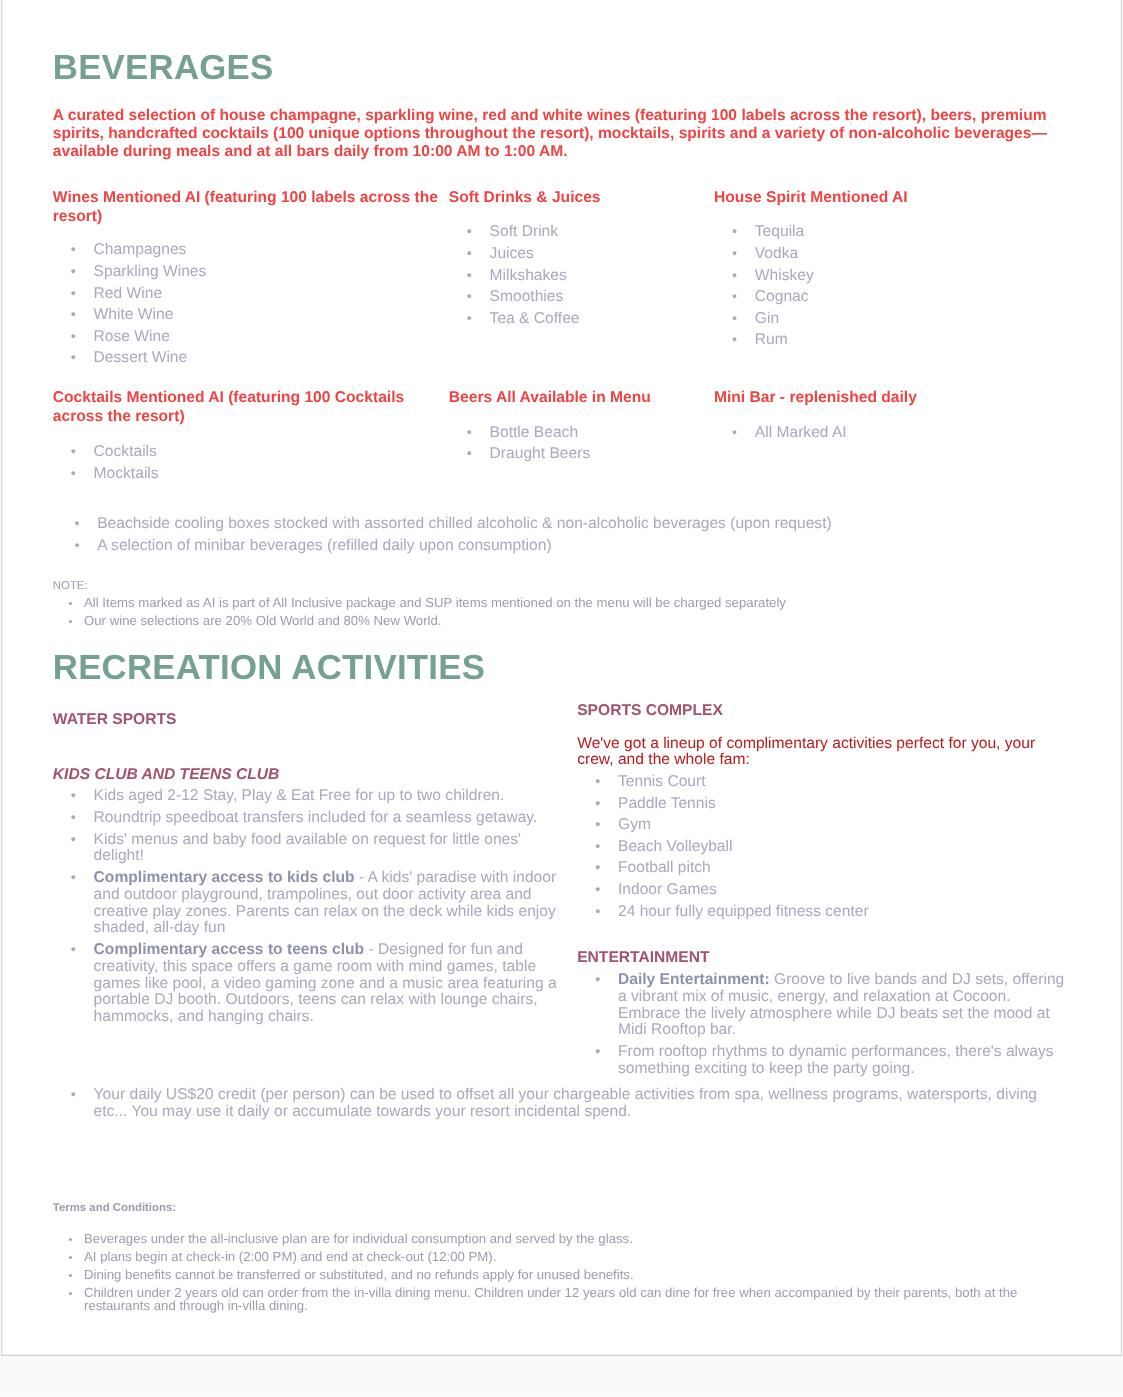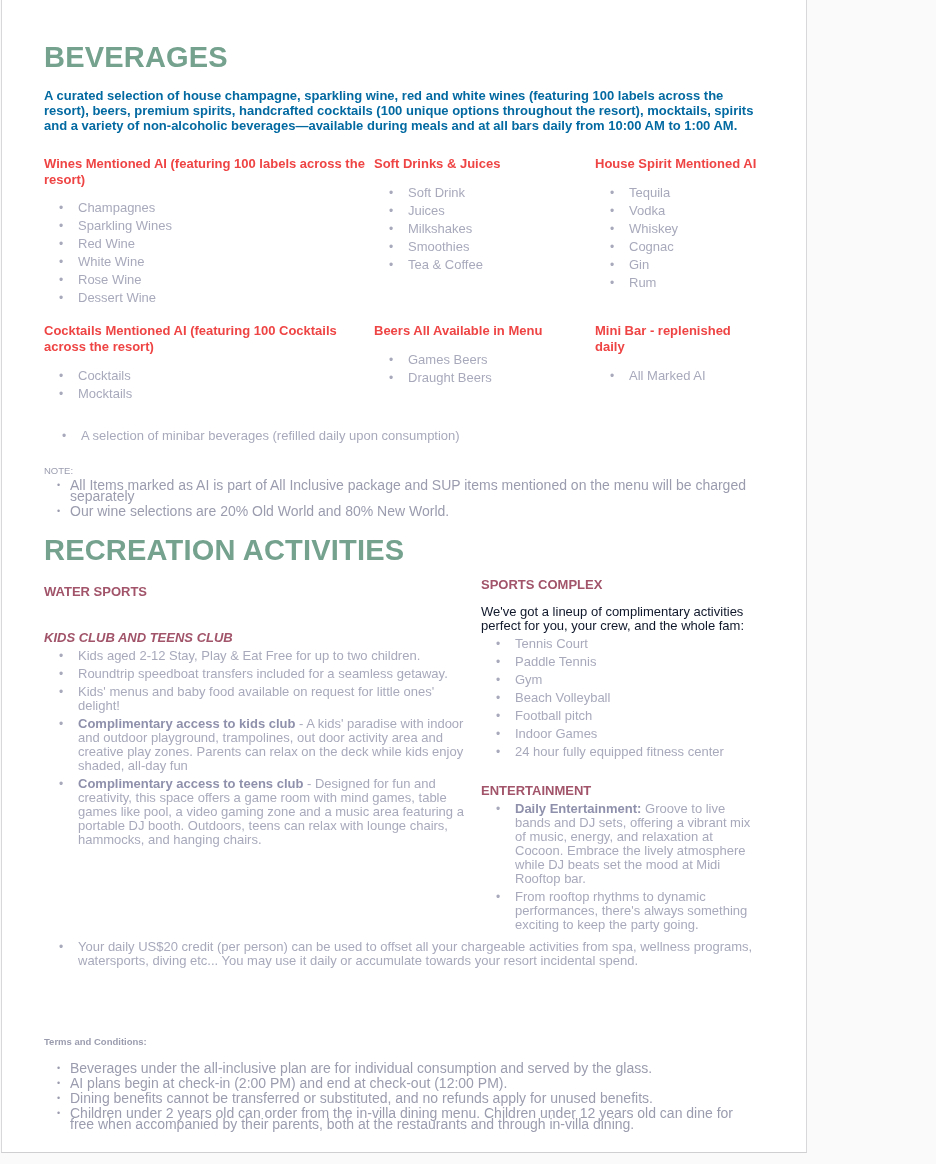--- a/index.html
+++ b/index.html
@@ -5,21 +5,21 @@
   html,body{margin:0;padding:0;}
   body{
     background:#fafafb;
     font-family:"Liberation Sans", sans-serif;
     width:936px;
     height:1164px;
     overflow:hidden;
   }
   .page{
     box-sizing:border-box;
-    width:806px;
+    width:934px;
     min-height:1130px;
     margin:0 1px;
     background:#ffffff;
     border-left:1px solid #d8d8da;
     border-right:1px solid #d8d8da;
     border-bottom:1px solid #cfcfd2;
     padding:0 42px 18px 42px;
   }
   .section-title{
     margin:0;
@@ -27,21 +27,21 @@
     font-size:29px;
     font-weight:700;
     letter-spacing:.2px;
     line-height:1.05;
   }
   .title-beverages{padding-top:42px;}
   .title-recreation{margin-top:18px;}
   .title-others{margin-top:36px;}
   .intro{
     margin:17px 0 0 0;
-    color:#0369a1;
+    color:#ef4444;
     font-weight:700;
     font-size:13px;
     line-height:1.15;
   }
   .grid3{
     display:grid;
     grid-template-columns:330px 221px 1fr;
     margin-top:22px;
   }
   .grid3.row2{margin-top:14px;}
@@ -78,37 +78,37 @@
     color:#a1546a;
     font-weight:700;
     font-size:13px;
     line-height:1.2;
   }
   .services{margin-top:24px;padding-left:3px;}
   .services ul{margin-top:12px;}
   .note-block{margin-top:22px;color:#9b9daf;font-size:9.5px;line-height:11px;}
   .note-label{margin:0;font-weight:400;}
   ul.bullets.small{
-    font-size:14px;
+    font-size:11px;
     line-height:11px;
     color:#9b9daf;
   }
   ul.bullets.small li{padding-left:22px;}
   ul.bullets.small li::before{left:9px;font-size:9px;}
   .grid2{
     display:grid;
     grid-template-columns:437px 1fr;
     margin-top:12px;
   }
   .left-col .maroon-sub.first{margin-top:7px;}
   .block-gap{margin-top:10px;}
   .kids-heading{margin-top:30px;font-style:italic;}
   .sc-intro{
     margin:12px 0 0 0;
-    color:#0f172a;
+    color:#b91c1c;
     font-size:13px;
     line-height:14px;
   }
   .sc-list{margin-top:13px;}
   .ent-heading{margin-top:24px;}
   .others-list{margin-top:13px;}
   .terms{margin-top:68px;}
   .terms-heading{
     margin:0;
     color:#9b9daf;
@@ -165,34 +165,35 @@
     <div>
       <p class="col-heading">Cocktails Mentioned AI (featuring 100 Cocktails across the resort)</p>
       <ul class="bullets">
           <li>Cocktails</li>
           <li>Mocktails</li>
         </ul>
     </div>
     <div>
       <p class="col-heading">Beers All Available in Menu</p>
       <ul class="bullets">
-          <li>Games Beers</li>
+          <li>Bottle Beach</li>
           <li>Draught Beers</li>
         </ul>
     </div>
     <div>
       <p class="col-heading">Mini Bar - replenished daily</p>
       <ul class="bullets">
           <li>All Marked AI</li>
         </ul>
     </div>
   </div>
 
   <div class="services">
     <ul class="bullets">
+        <li>Beachside cooling boxes stocked with assorted chilled alcoholic &amp; non-alcoholic beverages (upon request)</li>
         <li>A selection of minibar beverages (refilled daily upon consumption)</li>
       </ul>
   </div>
 
   <div class="note-block">
     <p class="note-label">NOTE:</p>
     <ul class="bullets small">
         <li>All Items marked as AI is part of All Inclusive package and SUP items mentioned on the menu will be charged separately</li>
         <li>Our wine selections are 20% Old World and 80% New World.</li>
       </ul>

